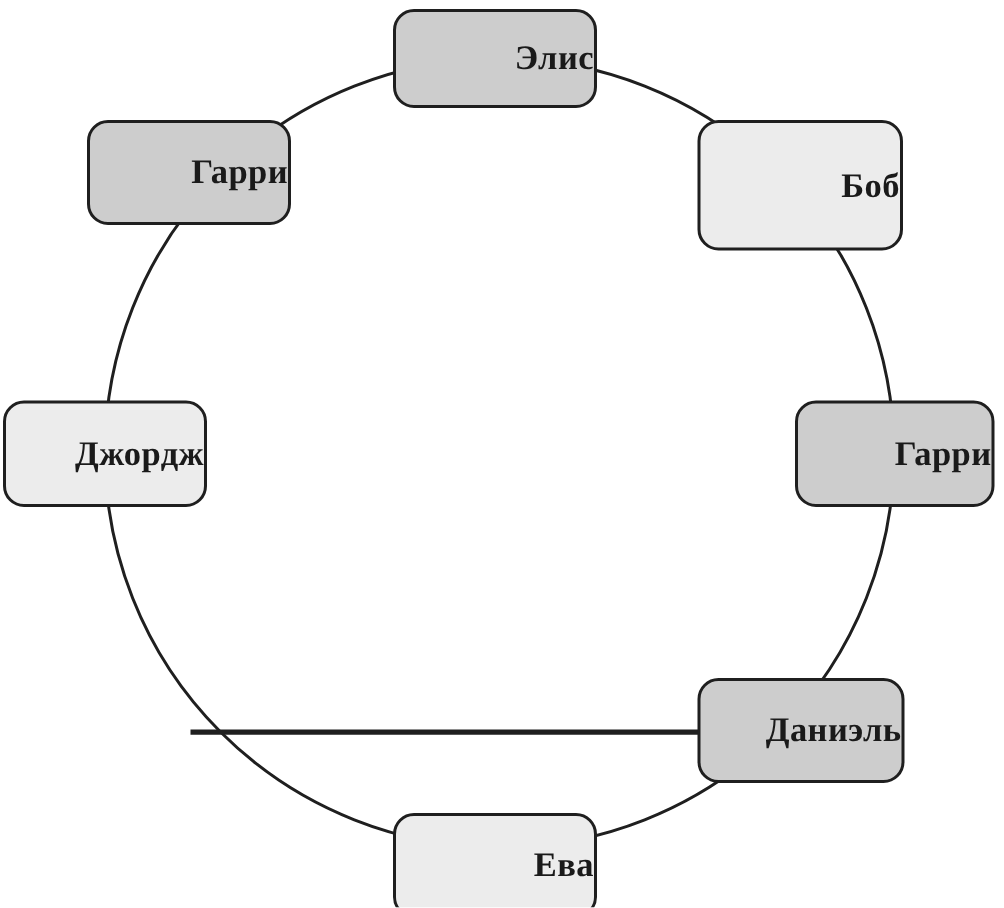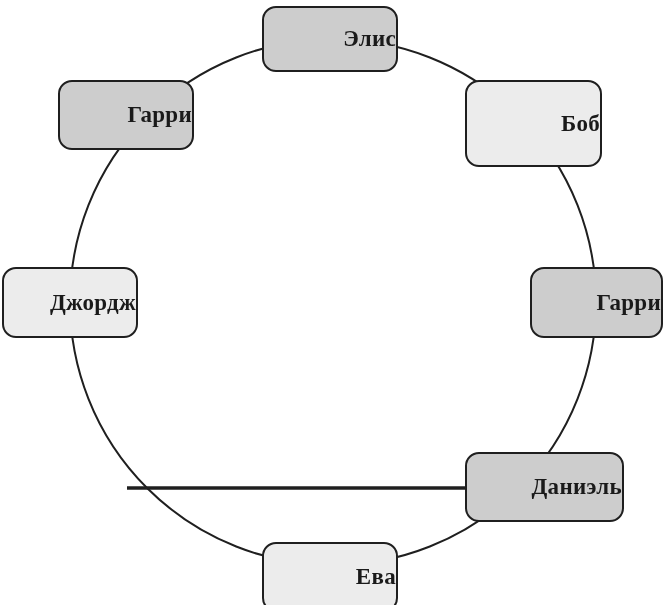--- a/index.html
+++ b/index.html
@@ -36,21 +36,21 @@
     color: var(--text, #1a1a1a);
     letter-spacing: 0.3px;
     font-family: Liberation Serif, serif;
   }
   .variant-dark  { background: var(--dark, #cdcdcd); }
   .variant-light { background: var(--light, #ececec); }
 
   .n-alice   { left: 262px; top: 6px;   width: 136px; height: 66px; }
   .n-bob     { left: 465px; top: 80px;  width: 137px; height: 87px; }
   .n-charlie { left: 530px; top: 267px; width: 133px; height: 71px; }
-  .n-daniel  { left: 465px; top: 452px; width: 159px; height: 70px; }
+  .n-daniel  { left: 465px; top: 452px; width: 138px; height: 70px; }
   .n-eva     { left: 262px; top: 530px; width: 136px; height: 70px; margin-top: 12px; }
   .n-frank   { left: 58px;  top: 452px; width: 137px; height: 70px; }
   .n-george  { left: 2px;   top: 267px; width: 136px; height: 71px; }
   .n-harry   { left: 58px;  top: 80px;  width: 136px; height: 70px; }
 </style>
 </head>
 <body>
 
 <div class="canvas">
 

